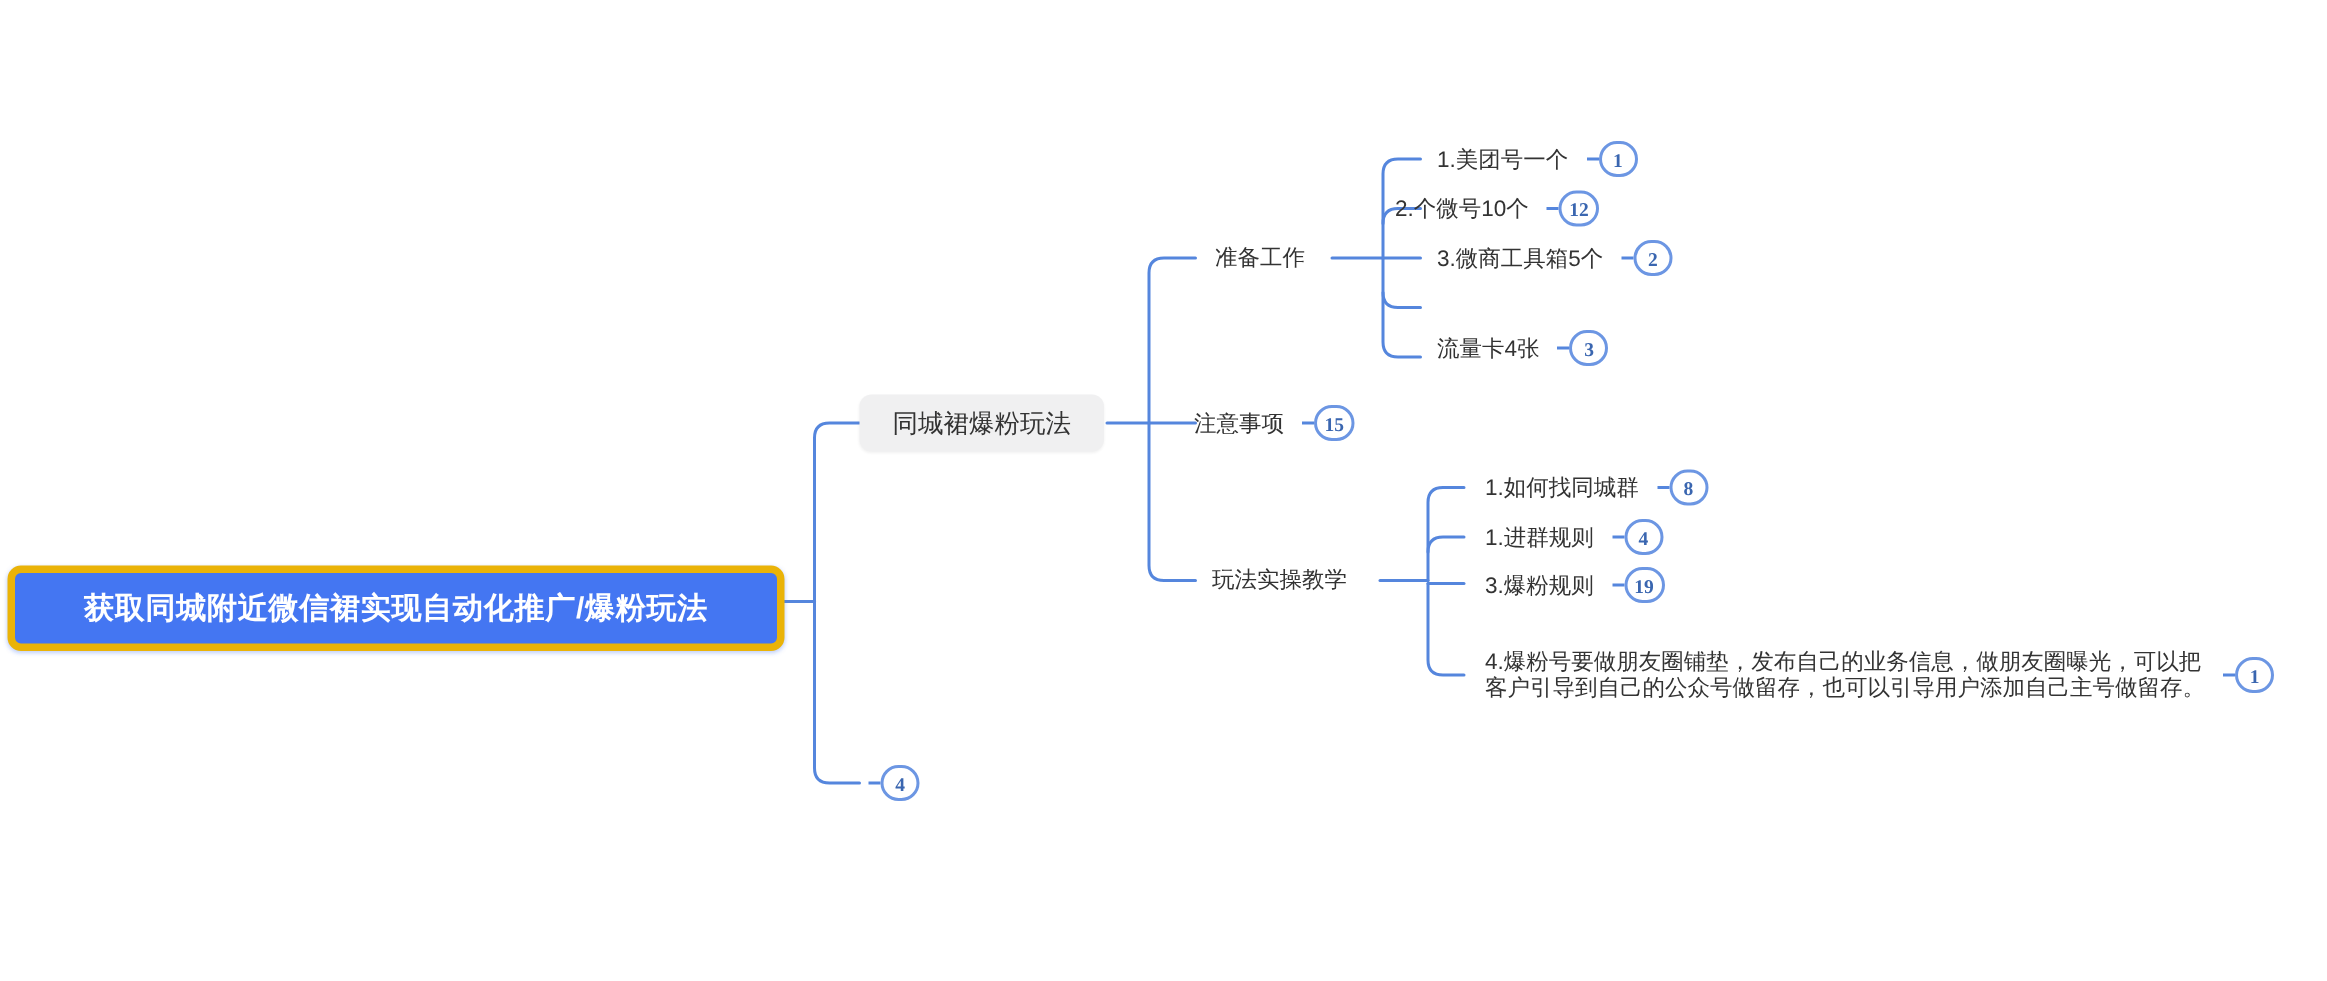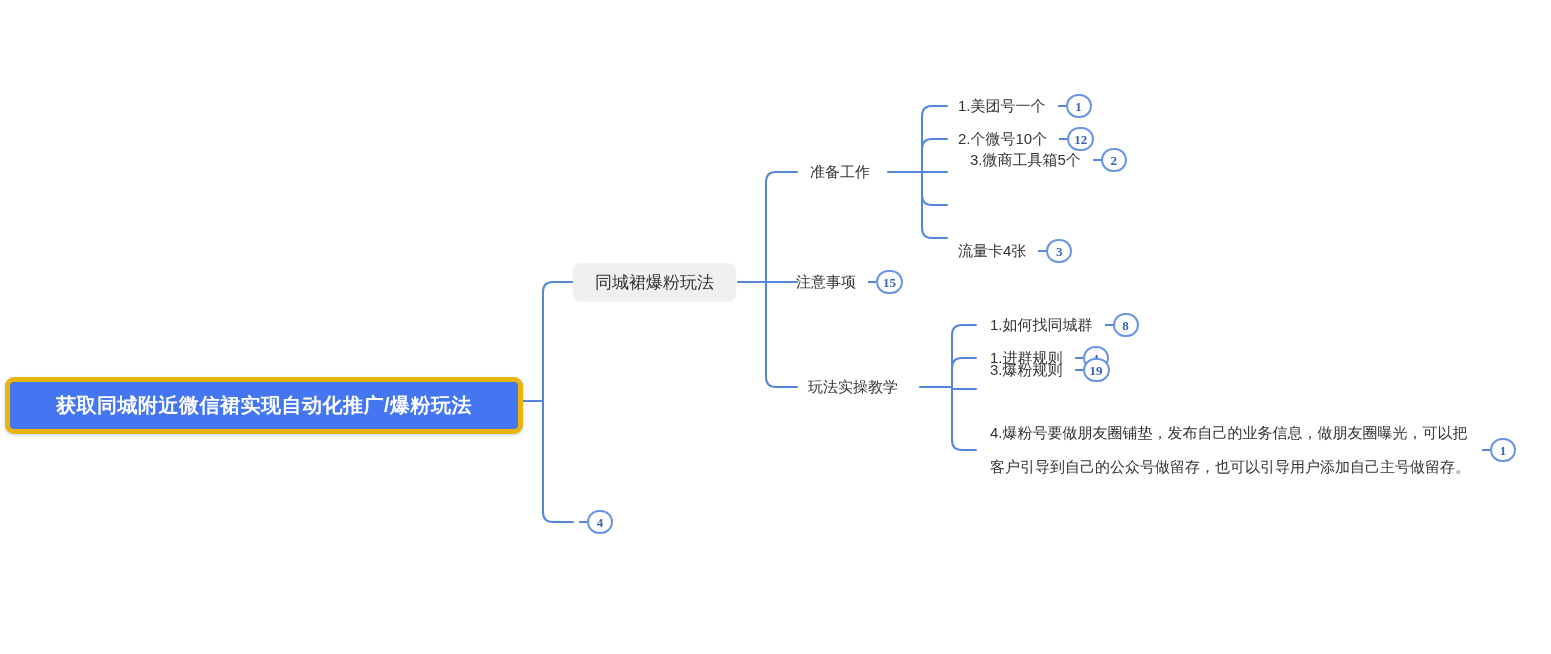--- a/index.html
+++ b/index.html
@@ -101,21 +101,21 @@
     left: 990px;
     top: 450px;
     transform: translateY(-50%);
     display: flex;
     align-items: center;
   }
   .long-text {
     width: 480px;
     color: #333333;
     font-size: 15px;
-    line-height: 34px;
+    line-height: 17px;
     white-space: normal;
     word-break: break-all;
   }
 </style>
 </head>
 <body>
 
 <div id="canvas">
 
   <svg id="connectors" viewBox="0 0 1551 654" xmlns="http://www.w3.org/2000/svg">
@@ -179,38 +179,38 @@
   </div>
 
   <div class="node-row" style="left:958px; top:106px;text-align:center;">
     <span class="leaf-label">1.美团号一个</span>
     <span class="badge-wrap">
       <span class="badge-dash"></span>
       <span class="badge">1</span>
     </span>
   </div>
 
-  <div class="node-row" style="left:958px; top:139px;">
+  <div class="node-row" style="left:930px; top:139px;">
     <span class="leaf-label">2.个微号10个</span>
     <span class="badge-wrap">
       <span class="badge-dash"></span>
       <span class="badge">12</span>
     </span>
   </div>
 
-  <div class="node-row" style="left:958px; top:160px;margin-left:12px;">
+  <div class="node-row" style="left:958px; top:172px;">
     <span class="leaf-label">3.微商工具箱5个</span>
     <span class="badge-wrap">
       <span class="badge-dash"></span>
       <span class="badge">2</span>
     </span>
   </div>
 
 
-  <div class="node-row" style="left:958px; top:251px;">
+  <div class="node-row" style="left:958px; top:232px;">
     <span class="leaf-label">流量卡4张</span>
     <span class="badge-wrap">
       <span class="badge-dash"></span>
       <span class="badge">3</span>
     </span>
   </div>
 
   <div class="node-row" style="left:990px; top:325px;justify-content:space-between;">
     <span class="leaf-label">1.如何找同城群</span>
     <span class="badge-wrap">
@@ -220,21 +220,21 @@
   </div>
 
   <div class="node-row" style="left:990px; top:358px;">
     <span class="leaf-label">1.进群规则</span>
     <span class="badge-wrap">
       <span class="badge-dash"></span>
       <span class="badge">4</span>
     </span>
   </div>
 
-  <div class="node-row" style="left:990px; top:370px;text-align:center;">
+  <div class="node-row" style="left:990px; top:390px;text-align:center;">
     <span class="leaf-label">3.爆粉规则</span>
     <span class="badge-wrap">
       <span class="badge-dash"></span>
       <span class="badge">19</span>
     </span>
   </div>
 
   <div class="long-text-row">
     <span class="long-text">4.爆粉号要做朋友圈铺垫，发布自己的业务信息，做朋友圈曝光，可以把客户引导到自己的公众号做留存，也可以引导用户添加自己主号做留存。</span>
     <span class="badge-wrap">

